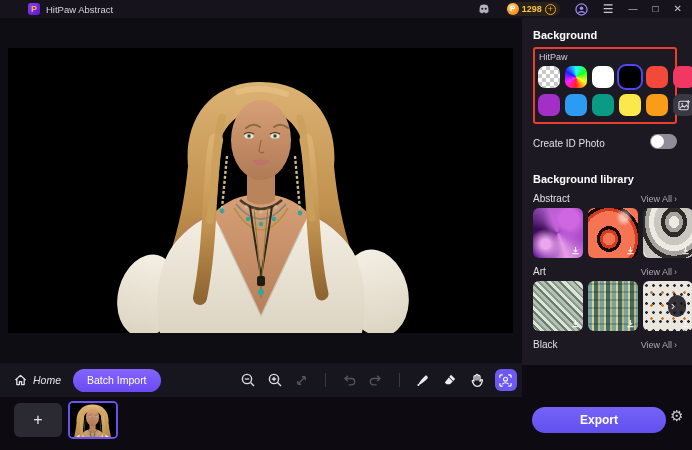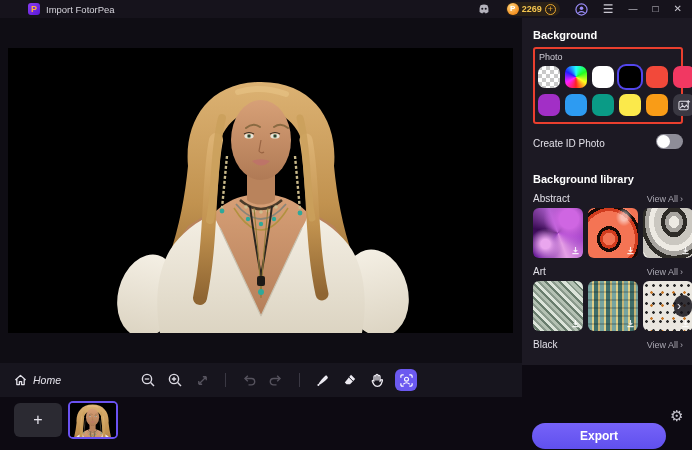--- a/index.html
+++ b/index.html
@@ -22,21 +22,21 @@
   .credits-num{color:#f3c44e;font-size:9px;font-weight:bold;}
   .add-credits{width:11px;height:11px;border-radius:50%;border:1px solid #e8a62e;color:#e8a62e;
     font-size:9px;display:flex;align-items:center;justify-content:center;line-height:1;}
 
   
   .workspace{position:absolute;left:0;top:18px;width:522px;height:345px;background:#0f0d14;}
   .canvas{position:absolute;left:8px;top:30px;width:505px;height:285px;background:#000;overflow:hidden;}
 
   
   .sidebar{position:absolute;left:522px;top:18px;width:170px;height:347px;background:#1c1923;
-    padding:0 9px 0 11px;overflow:hidden;}
+    padding:0 15px 0 11px;overflow:hidden;}
   .sb-h{font-size:11px;font-weight:bold;color:#ffffff;margin:11px 0 0 0;}
   .color-box{margin-top:6px;border:2px solid #ea3f2e;border-radius:3px;padding:2px 4px 6px 3px;}
   .color-label{font-size:9px;color:#cfcdd6;margin:1px 0 4px 1px;}
   .swatch-grid{display:grid;grid-template-columns:repeat(6,22px);gap:6px 5px;}
   .swatch{width:22px;height:22px;border-radius:7px;position:relative;cursor:pointer;}
   .swatch.selected{box-shadow:0 0 0 2px #5346ee;}
   .swatch.picker{display:flex;align-items:center;justify-content:center;}
   .row-create{display:flex;align-items:flex-end;justify-content:space-between;margin-top:10px;}
   .create-label{font-size:10px;color:#e2e0e8;}
   .toggle{width:27px;height:15px;border-radius:8px;background:#8e8d98;position:relative;cursor:pointer;}
@@ -78,21 +78,21 @@
   .tool-active{width:22px;height:22px;border-radius:6px;background:#6b59f0;display:flex;
     align-items:center;justify-content:center;cursor:pointer;}
 
   
   .bottombar{position:absolute;left:0;top:397px;width:692px;height:53px;background:#0d0a12;}
   .side-patch{position:absolute;left:522px;top:365px;width:170px;height:32px;background:#0d0a12;}
   .add-tile{position:absolute;left:14px;top:6px;width:48px;height:34px;background:#2b2a32;
     border-radius:6px;color:#e8e6ee;font-size:16px;display:flex;align-items:center;justify-content:center;cursor:pointer;}
   .photo-thumb{position:absolute;left:68px;top:4px;width:50px;height:38px;border:2px solid #6a52f0;
     border-radius:5px;overflow:hidden;background:#000;cursor:pointer;}
-  .export-btn{position:absolute;left:532px;top:26px;width:134px;height:26px;border:none;border-radius:13px;
+  .export-btn{position:absolute;left:532px;top:10px;width:134px;height:26px;border:none;border-radius:13px;
     background:linear-gradient(180deg,#7663f8,#6050ee);color:#fff;font-size:12px;font-weight:bold;cursor:pointer;}
   .gear{position:absolute;left:670px;top:11px;font-size:15px;color:#c6c4ce;cursor:pointer;line-height:1;}
 
   svg{display:block;}
   .hidden-defs{position:absolute;width:0;height:0;overflow:hidden;}
 </style>
 </head>
 <body>
 
 <svg class="hidden-defs" aria-hidden="true">
@@ -159,33 +159,33 @@
     <path d="M292,70 C300,100 298,140 304,170" stroke="#caa05c" stroke-width="7" fill="none" stroke-linecap="round" opacity=".85"></path>
     <path d="M230,44 Q253,37 278,46" stroke="#ecc98c" stroke-width="6" fill="none" stroke-linecap="round" opacity=".5"></path>
   </g>
 </svg>
 
 <div class="app">
 
   <header class="titlebar">
     <div class="tb-left">
       <span class="app-logo">P</span>
-      <span class="app-title">Import FotorPea</span>
+      <span class="app-title">HitPaw Abstract</span>
     </div>
     <div class="tb-right">
       <span class="tb-ico">
         <svg width="14" height="12" viewBox="0 0 16 14">
             <path d="M4,2.5 Q8,.8 12,2.5 Q14,6 13.2,10.5 Q11.2,12 9.8,12.2 L9.2,11 Q8,11.3 6.8,11 L6.2,12.2 Q4.8,12 2.8,10.5 Q2,6 4,2.5 Z" fill="#b4b2bc"></path>
             <circle cx="6" cy="6.8" r="1.2" fill="#16131c"></circle>
             <circle cx="10" cy="6.8" r="1.2" fill="#16131c"></circle>
           </svg>
       </span>
       <span class="credits-pill">
         <span class="coin">P</span>
-        <span class="credits-num">2269</span>
+        <span class="credits-num">1298</span>
         <span class="add-credits">+</span>
       </span>
       <span class="tb-ico">
         <svg width="13" height="13" viewBox="0 0 14 14">
             <circle cx="7" cy="7" r="6" fill="none" stroke="#9a8cf8" stroke-width="1.3"></circle>
             <circle cx="7" cy="5.6" r="1.9" fill="#9a8cf8"></circle>
             <path d="M3.6,10.6 Q7,7.8 10.4,10.6" stroke="#9a8cf8" stroke-width="1.3" fill="none"></path>
           </svg>
       </span>
       <span class="tb-ico" style="font-size:12px;">☰</span>
@@ -200,21 +200,21 @@
       <svg width="505" height="285" viewBox="0 0 505 285">
           <use href="#portrait-art"></use>
         </svg>
     </div>
   </div>
 
   <aside class="sidebar">
     <h3 class="sb-h">Background</h3>
 
     <div class="color-box">
-      <div class="color-label">Photo</div>
+      <div class="color-label">HitPaw</div>
       <div class="swatch-grid">
         <div class="swatch" style="background: repeating-conic-gradient(rgb(255, 255, 255) 0%, rgb(255, 255, 255) 25%, rgb(201, 201, 201) 0%, rgb(201, 201, 201) 50%) 0px 0px / 8px 8px;"></div>
         <div class="swatch" style="background: conic-gradient(from 180deg, rgb(255, 32, 32), rgb(255, 32, 255), rgb(32, 32, 255), rgb(32, 255, 255), rgb(32, 255, 32), rgb(255, 255, 32), rgb(255, 32, 32));"></div>
         <div class="swatch" style="background: rgb(255, 255, 255);"></div>
         <div class="swatch selected" style="background: rgb(0, 0, 0);"></div>
         <div class="swatch" style="background: rgb(242, 73, 58);"></div>
         <div class="swatch" style="background: rgb(241, 56, 98);"></div>
         <div class="swatch" style="background: rgb(162, 47, 198);"></div>
         <div class="swatch" style="background: rgb(45, 155, 242);"></div>
         <div class="swatch" style="background: rgb(10, 155, 134);"></div>
@@ -301,20 +301,21 @@
 
   </aside>
 
   <div class="toolbar">
     <div class="home-group">
       <svg width="13" height="12" viewBox="0 0 14 13">
           <path d="M1.5,6.5 L7,1.5 L12.5,6.5 M3,5.8 V11.5 H5.8 V8.2 H8.2 V11.5 H11 V5.8" stroke="#e4e2ea" stroke-width="1.4" fill="none" stroke-linejoin="round"></path>
         </svg>
       <span class="home-label">Home</span>
     </div>
+    <button class="batch-btn">Batch Import</button>
 
     <div class="tools">
       <span class="tool">
           <svg width="16" height="16" viewBox="0 0 16 16">
             <circle cx="7" cy="7" r="4.6" stroke="#dddbe4" stroke-width="1.4" fill="none"></circle>
             <path d="M10.6,10.6 L14,14" stroke="#dddbe4" stroke-width="1.4"></path>
             <path d="M4.8,7 h4.4" stroke="#dddbe4" stroke-width="1.3"></path>
           </svg>
         </span>
       <span class="tool">

